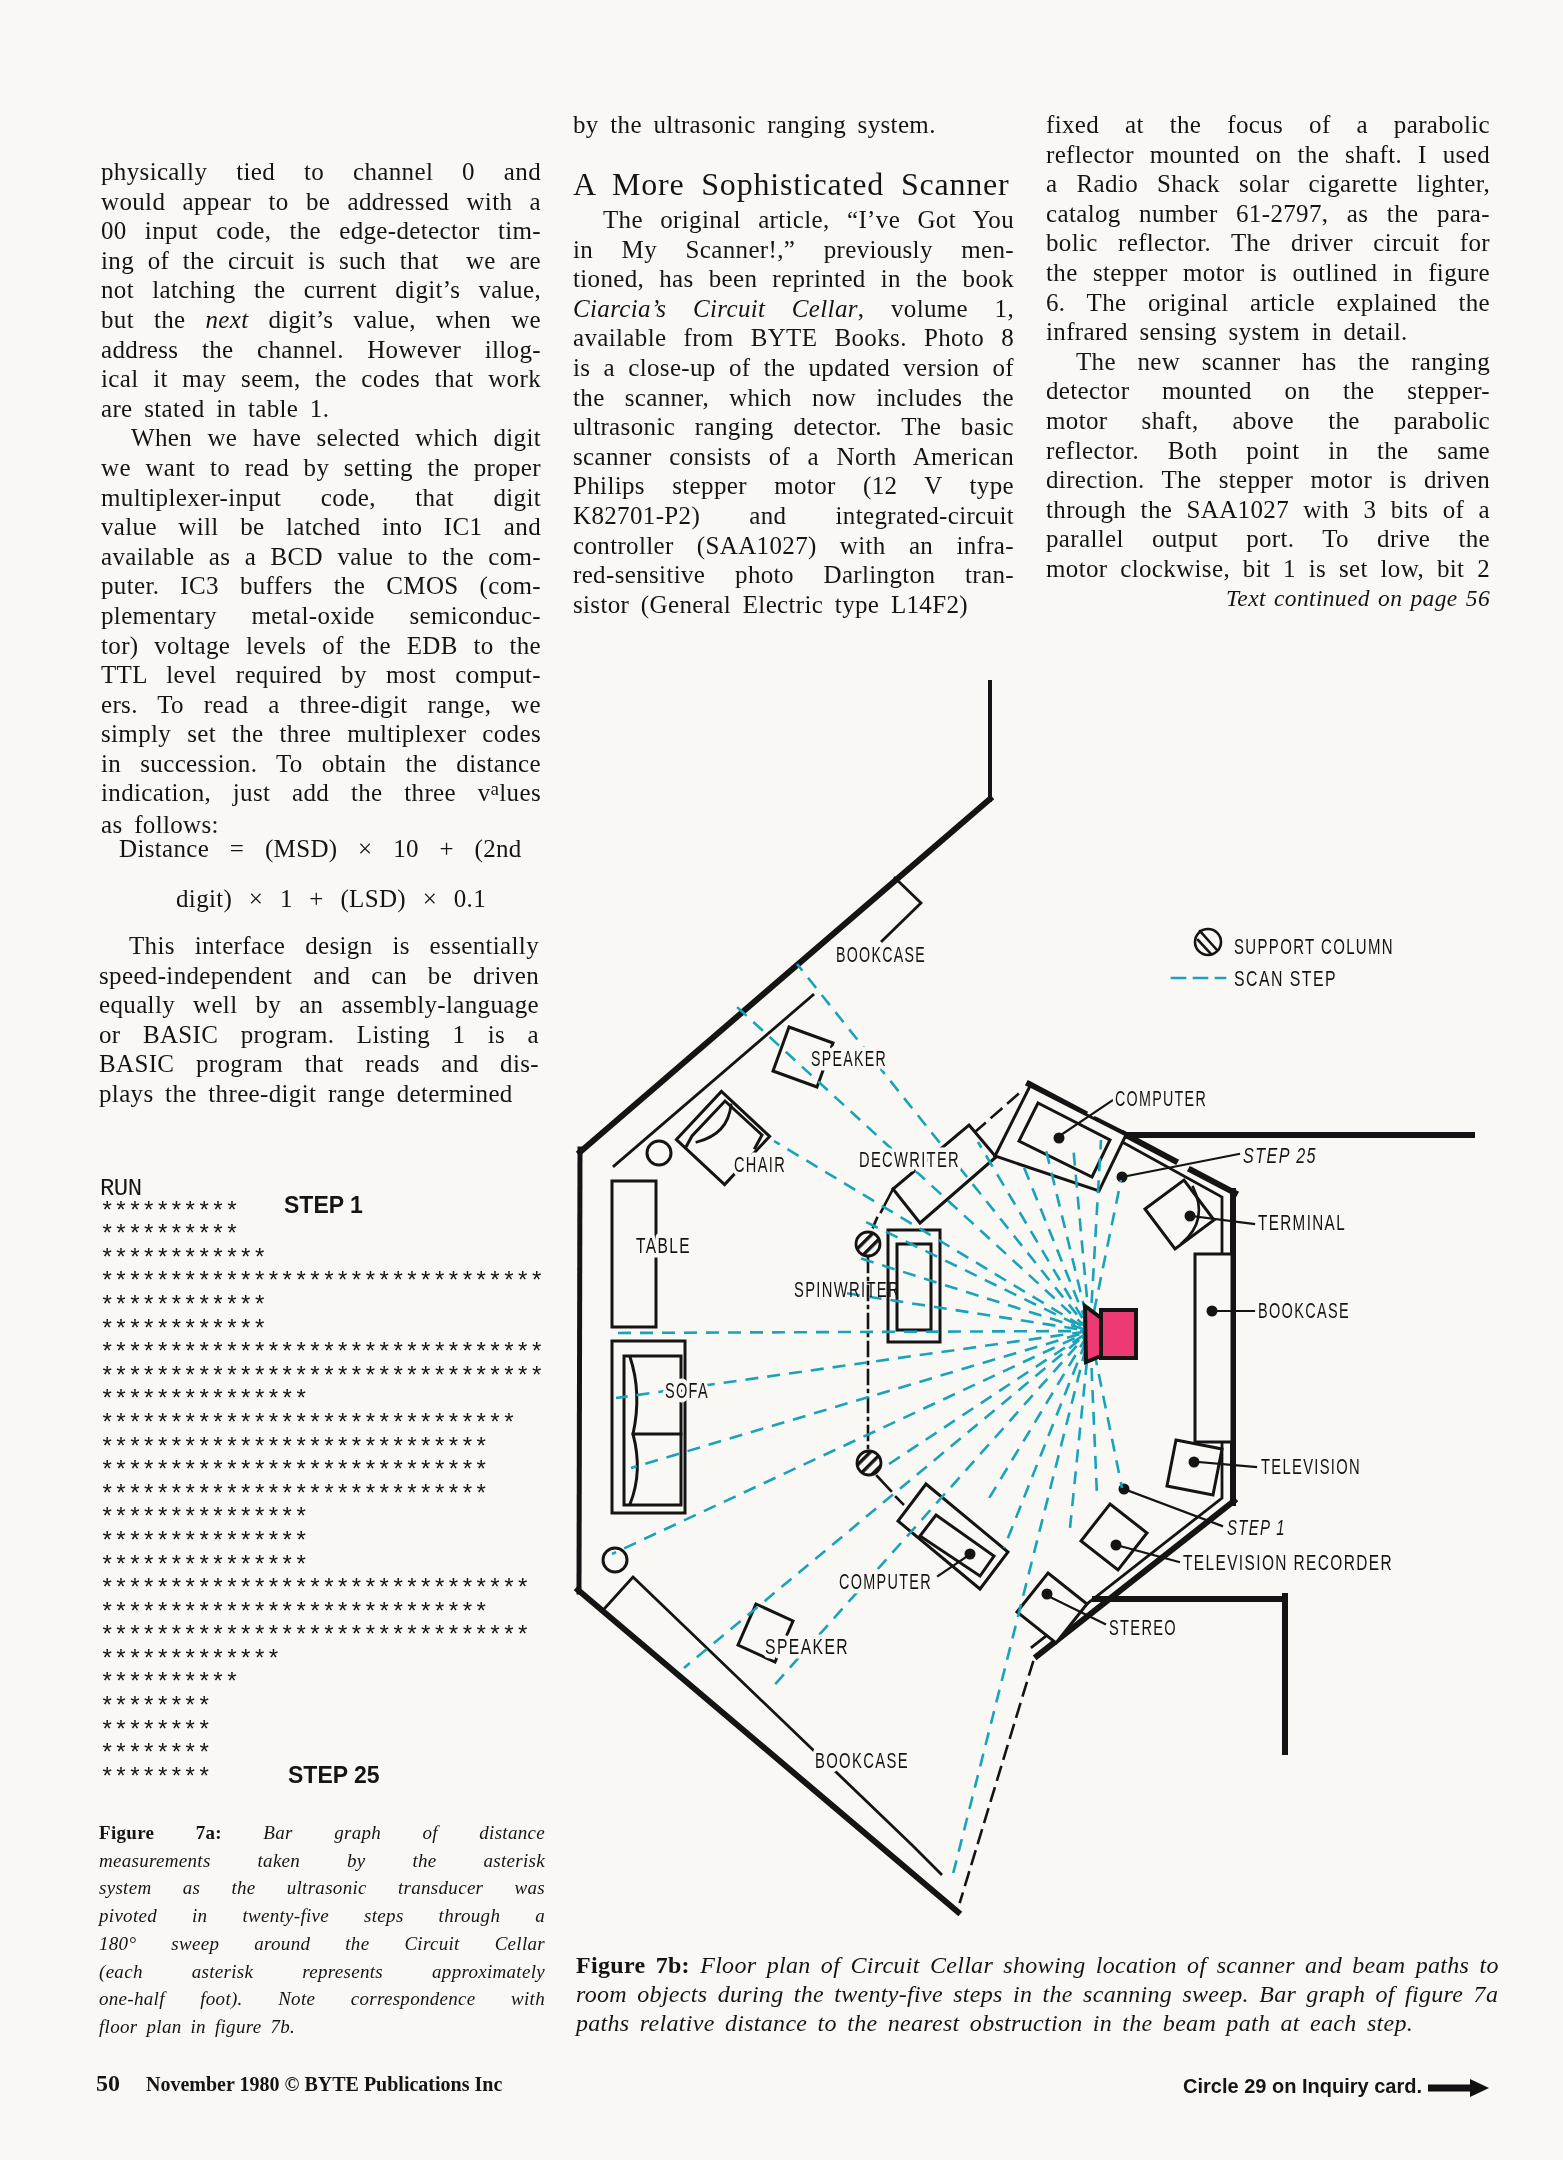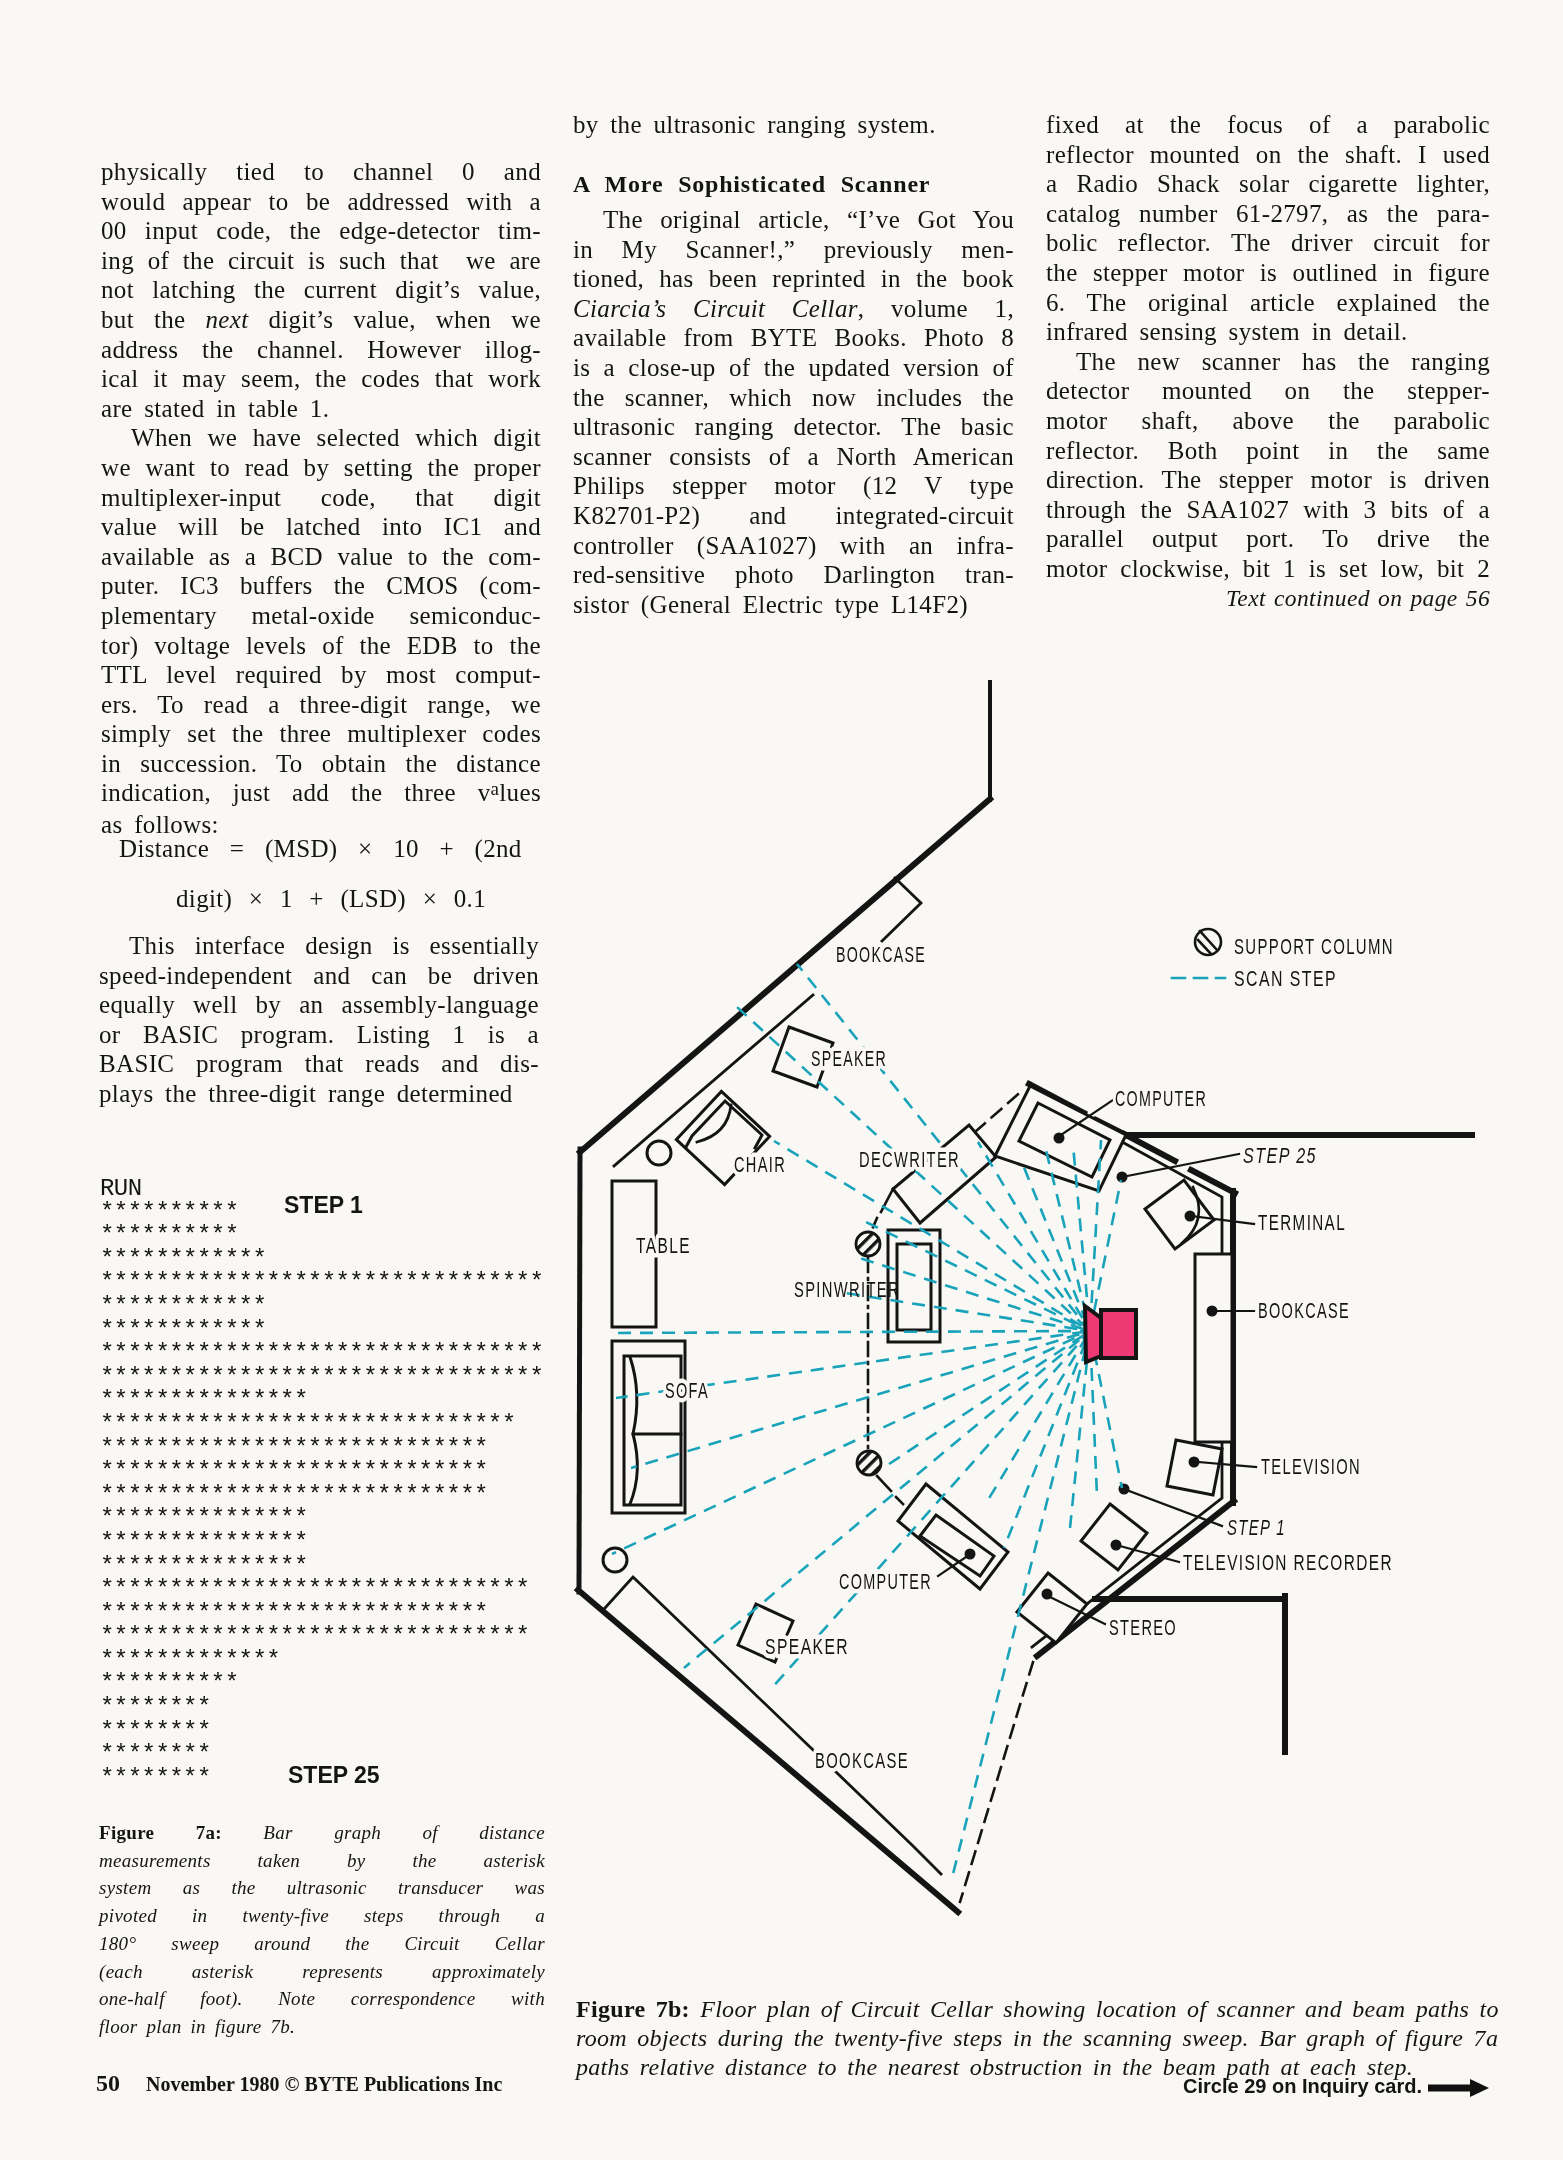--- a/index.html
+++ b/index.html
@@ -55,21 +55,21 @@
 <div class="ln">equally well by an assembly-language</div>
 <div class="ln">or BASIC program. Listing 1 is a</div>
 <div class="ln">BASIC program that reads and dis-</div>
 <div class="ln nj">plays the three-digit range determined</div>
 </div>
 
 <div class="col" style="left:573px;top:110px;width:441px;">
 <div class="ln nj">by the ultrasonic ranging system.</div>
 </div>
 
-<div class="col sans" style="left:573px;top:170px;width:441px;font-family:'Liberation Serif',serif;font-weight:bold;font-size:24px;word-spacing:8px;letter-spacing:0.8px;">A More Sophisticated Scanner</div>
+<div class="col sans" style="left:573px;top:170px;width:441px;font-family:'Liberation Serif',serif;font-weight:normal;font-size:32px;word-spacing:8px;letter-spacing:0.8px;">A More Sophisticated Scanner</div>
 
 <div class="col" style="left:573px;top:205px;width:441px;">
 <div class="ln"><span class="ind"></span>The original article, “I’ve Got You</div>
 <div class="ln">in My Scanner!,” previously men-</div>
 <div class="ln">tioned, has been reprinted in the book</div>
 <div class="ln"><i>Ciarcia’s Circuit Cellar</i>, volume 1,</div>
 <div class="ln">available from BYTE Books. Photo 8</div>
 <div class="ln">is a close-up of the updated version of</div>
 <div class="ln">the scanner, which now includes the</div>
 <div class="ln">ultrasonic ranging detector. The basic</div>
@@ -136,21 +136,21 @@
 <div class="ln"><b>Figure 7a:</b> Bar graph of distance</div>
 <div class="ln">measurements taken by the asterisk</div>
 <div class="ln">system as the ultrasonic transducer was</div>
 <div class="ln">pivoted in twenty-five steps through a</div>
 <div class="ln">180° sweep around the Circuit Cellar</div>
 <div class="ln">(each asterisk represents approximately</div>
 <div class="ln">one-half foot). Note correspondence with</div>
 <div class="ln nj">floor plan in figure 7b.</div>
 </div>
 
-<div class="cap" style="left:576px;top:1951px;width:914px;font-size:24px;line-height:29px;margin-top:44px;">
+<div class="cap" style="left:576px;top:1951px;width:914px;font-size:24px;line-height:29px;">
 <div class="ln"><b>Figure 7b:</b> Floor plan of Circuit Cellar showing location of scanner and beam paths to</div>
 <div class="ln">room objects during the twenty-five steps in the scanning sweep. Bar graph of figure 7a</div>
 <div class="ln nj">paths relative distance to the nearest obstruction in the beam path at each step.</div>
 </div>
 
 <div style="position:absolute;left:96px;top:2070px;font-size:24px;font-weight:bold;">50</div>
 
 <div style="position:absolute;left:146px;top:2073px;font-size:20px;font-weight:bold;">November 1980 © BYTE Publications Inc</div>
 
 <div class="sans" style="position:absolute;left:1183px;top:2075px;font-size:20px;font-weight:bold;">Circle 29 on Inquiry card.</div>

